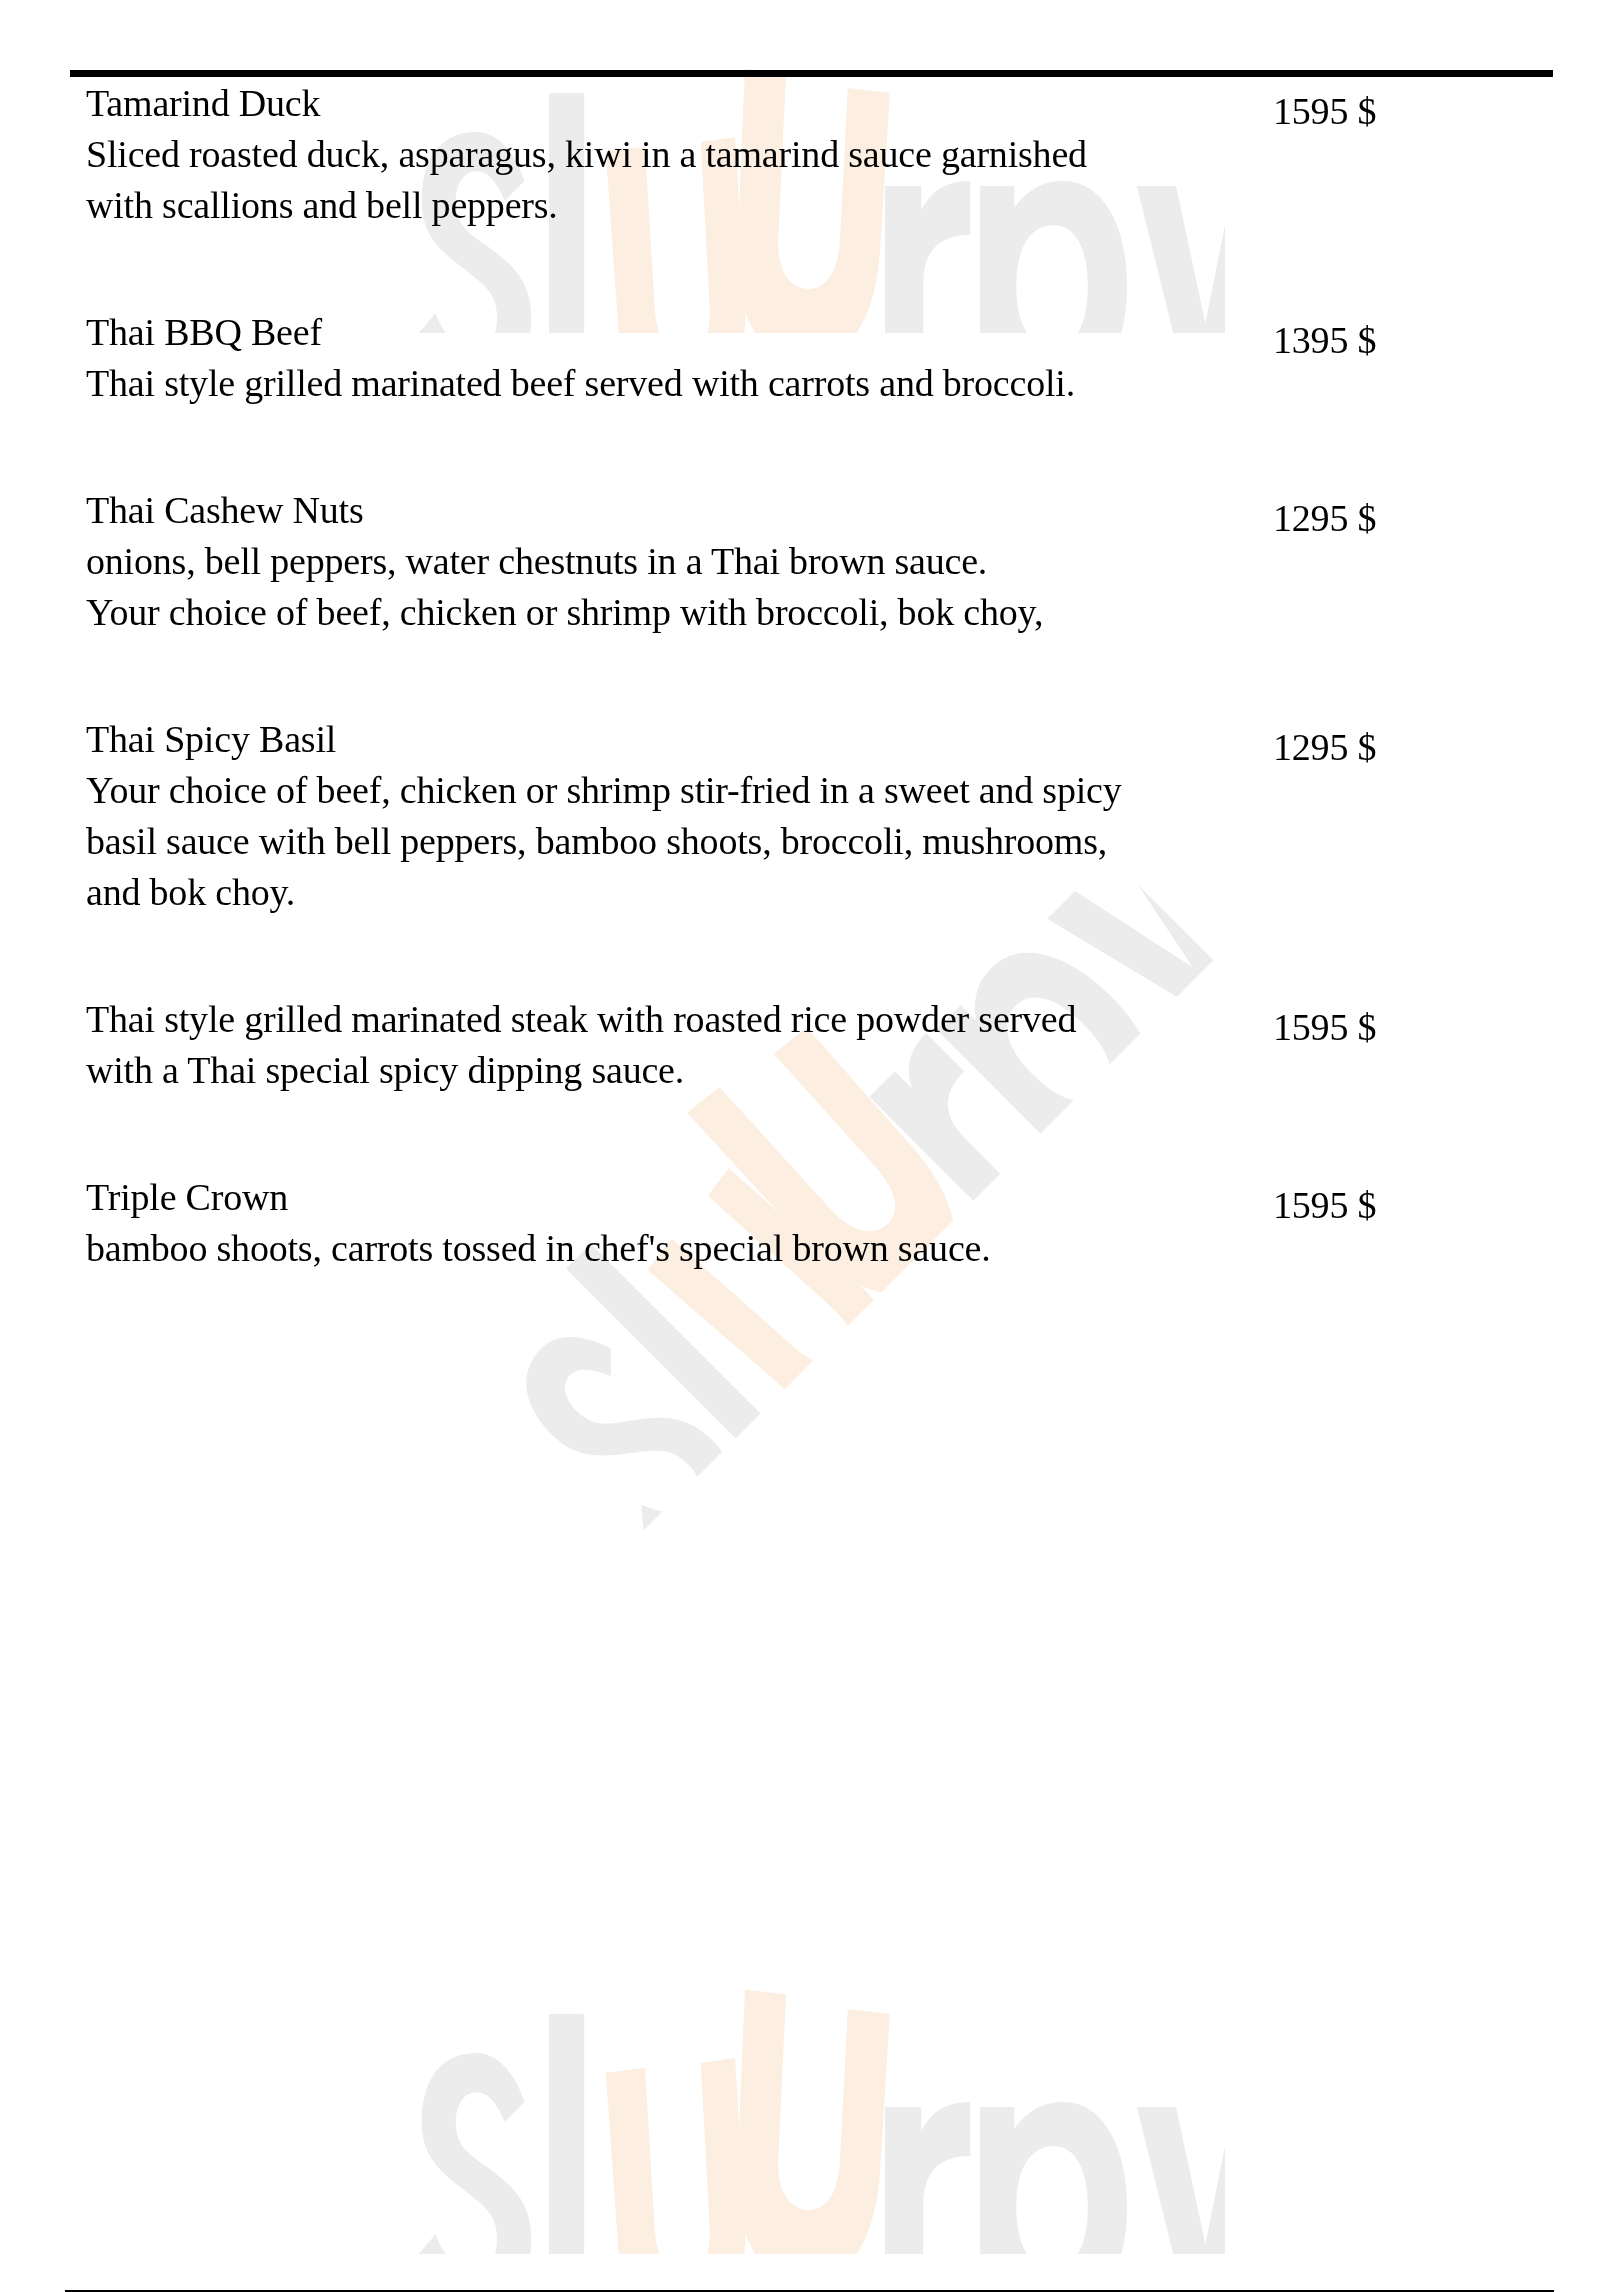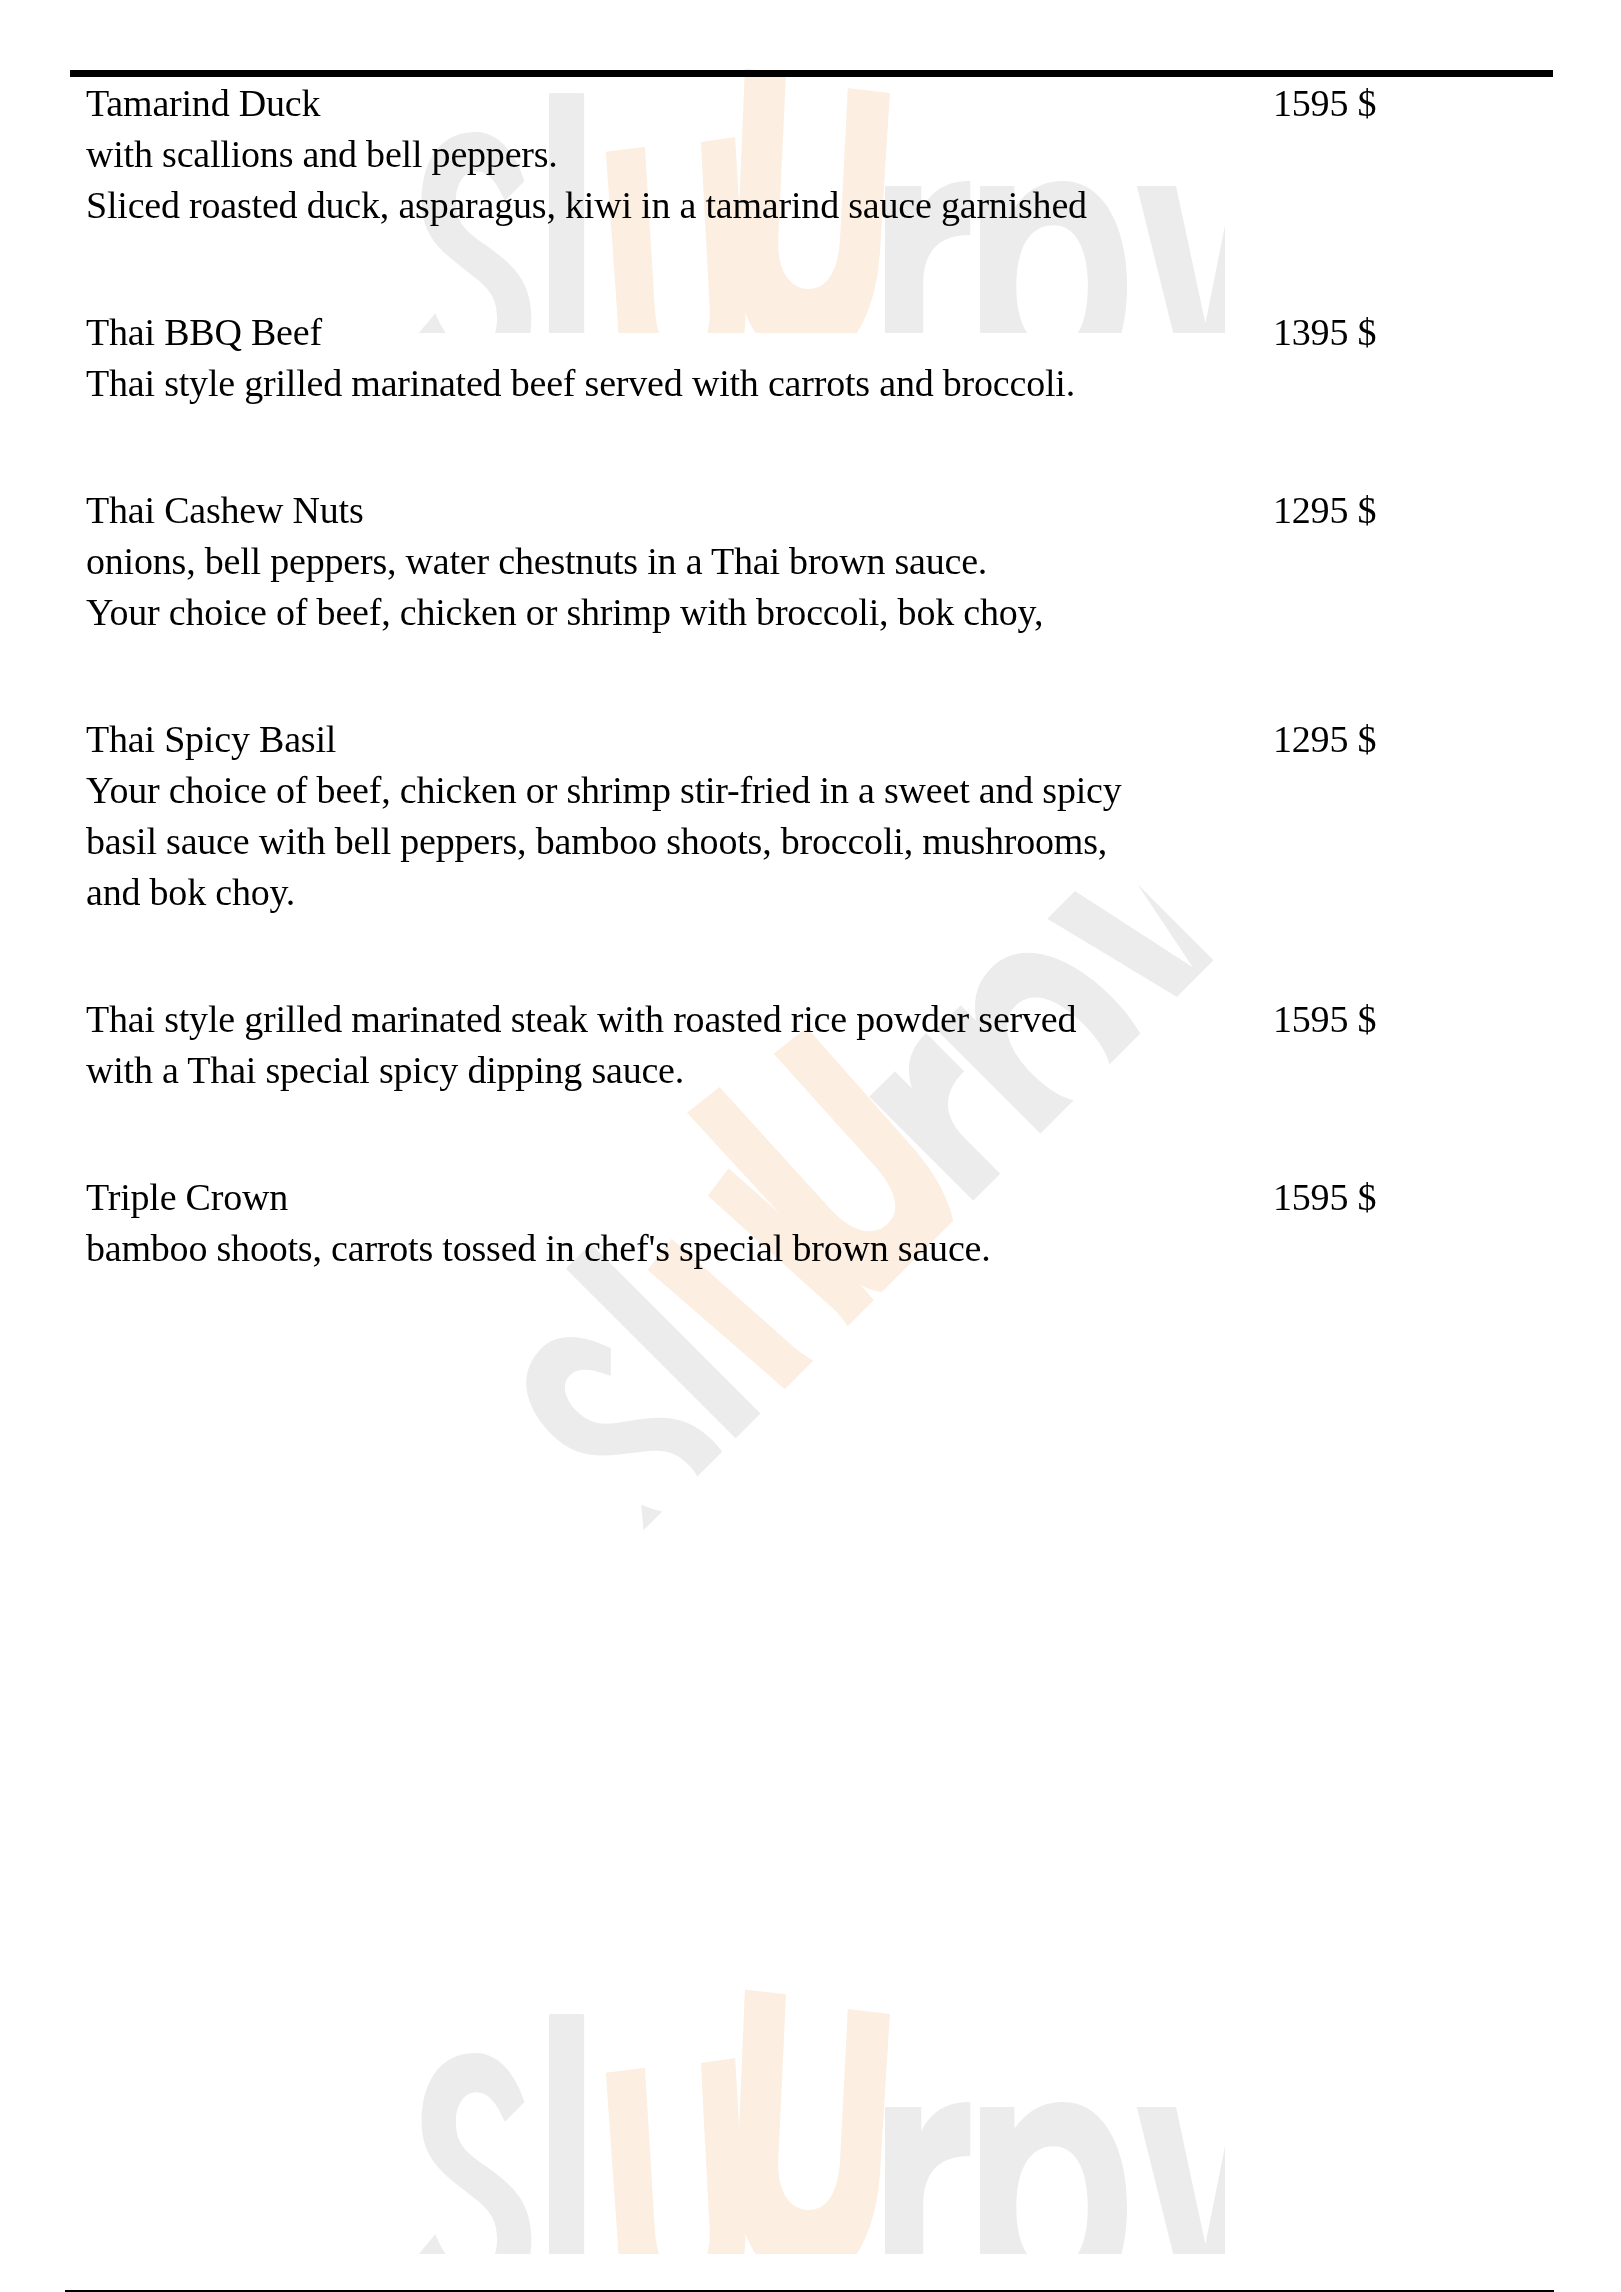--- a/index.html
+++ b/index.html
@@ -68,21 +68,21 @@
     line-height: 51px;
     white-space: nowrap;
     letter-spacing: -0.2px;
   }
   .item-text {
     width: 1147px;
   }
   .item-price {
     position: absolute;
     left: 1187px;
-    top: 0;
+    top: 8px;
   }
 </style>
 </head>
 <body>
 
 <div class="page">
 
   <div class="wm wm-top">
     <svg viewBox="0 0 840 300">
       <g fill="#ececec">
@@ -145,22 +145,22 @@
     </svg>
   </div>
 
   <div class="rule-top"></div>
 
   <div class="menu">
 
     <div class="item">
       <div class="item-text">
         <div class="item-name">Tamarind Duck</div>
+        <div class="item-desc-line">Sliced roasted duck, asparagus, kiwi in a tamarind sauce garnished</div>
         <div class="item-desc-line">with scallions and bell peppers.</div>
-        <div class="item-desc-line">Sliced roasted duck, asparagus, kiwi in a tamarind sauce garnished</div>
       </div>
       <div class="item-price">1595 $</div>
     </div>
 
     <div class="item">
       <div class="item-text">
         <div class="item-name">Thai BBQ Beef</div>
         <div class="item-desc-line">Thai style grilled marinated beef served with carrots and broccoli.</div>
       </div>
       <div class="item-price">1395 $</div>

